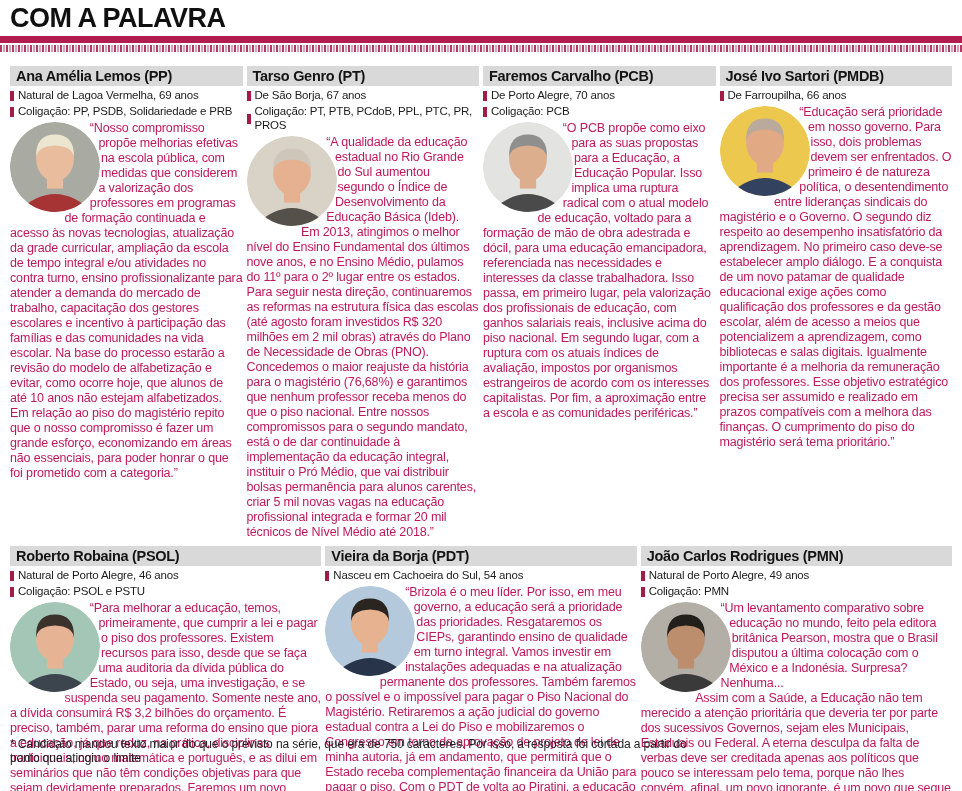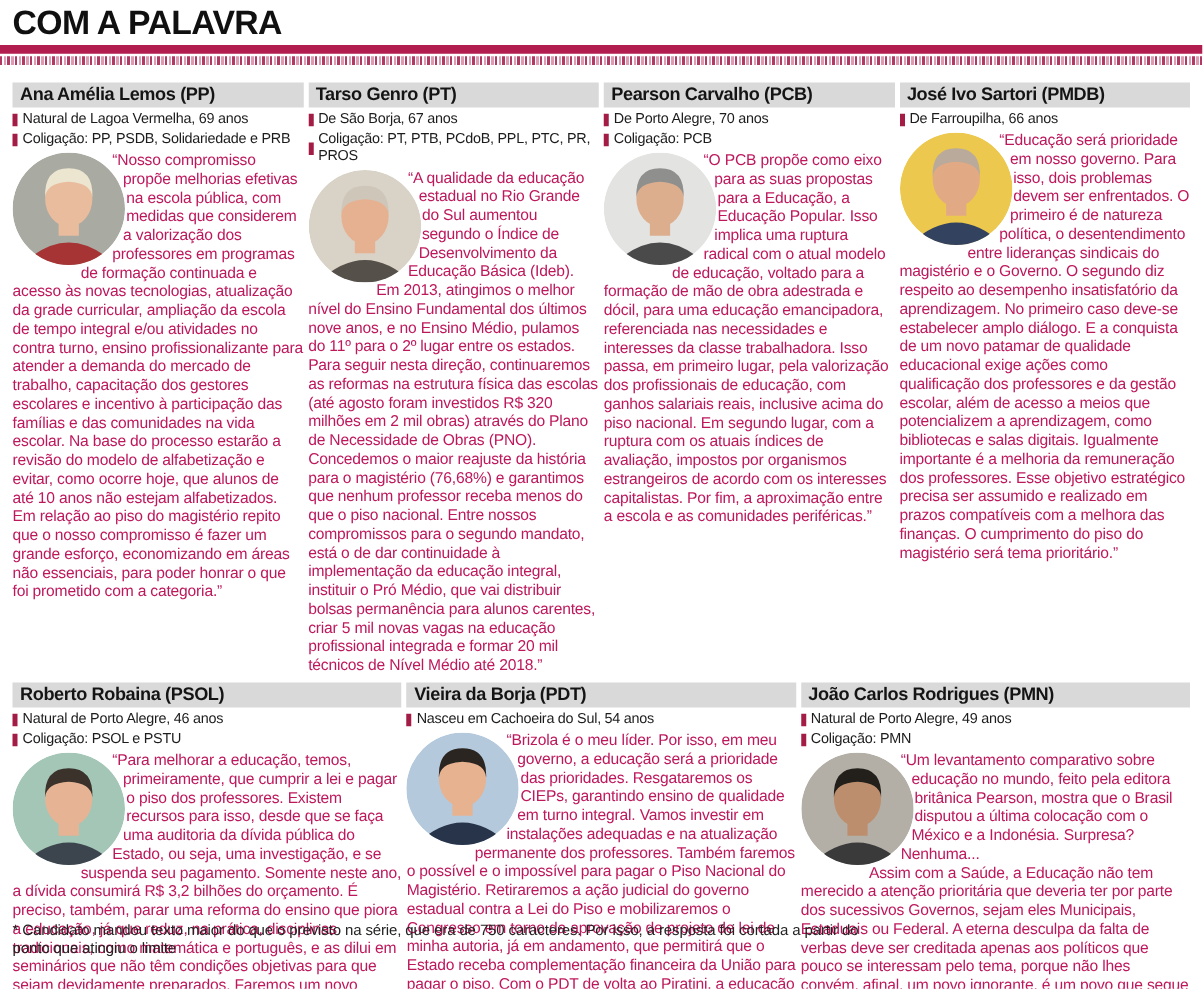--- a/index.html
+++ b/index.html
@@ -113,21 +113,21 @@
     <rect x="41" y="56" width="18" height="18" style="fill:var(--skin)"></rect>
     <ellipse cx="50" cy="41" rx="21" ry="25" style="fill:var(--skin)"></ellipse>
     <path d="M29 40 Q28 14 50 14 Q72 14 71 40 Q70 27 50 26 Q30 27 29 40 Z" style="fill:var(--hair)"></path>
   </svg>
           </span>
         <span class="quote-text">“A qualidade da educação estadual no Rio Grande do Sul aumentou segundo o Índice de Desenvolvimento da Educação Básica (Ideb). Em 2013, atingimos o melhor nível do Ensino Fundamental dos últimos nove anos, e no Ensino Médio, pulamos do 11º para o 2º lugar entre os estados. Para seguir nesta direção, continuaremos as reformas na estrutura física das escolas (até agosto foram investidos R$ 320 milhões em 2 mil obras) através do Plano de Necessidade de Obras (PNO). Concedemos o maior reajuste da história para o magistério (76,68%) e garantimos que nenhum professor receba menos do que o piso nacional. Entre nossos compromissos para o segundo mandato, está o de dar continuidade à implementação da educação integral, instituir o Pró Médio, que vai distribuir bolsas permanência para alunos carentes, criar 5 mil novas vagas na educação profissional integrada e formar 20 mil técnicos de Nível Médio até 2018.”</span>
       </div>
     </section>
 
     <section class="card">
-      <h2 class="name-bar">Pearson Carvalho (PCB)</h2>
+      <h2 class="name-bar">Faremos Carvalho (PCB)</h2>
       <div class="detail">
         <span class="marker"></span>
         <span>De Porto Alegre, 70 anos</span>
       </div>
       <div class="detail">
         <span class="marker"></span>
         <span>Coligação: PCB</span>
       </div>
       <div class="quote">
         <span class="photo" style="--bg:#e3e3e1;--hair:#8f8f8d;--skin:#dcae8e;--shirt:#4a4a4a">

